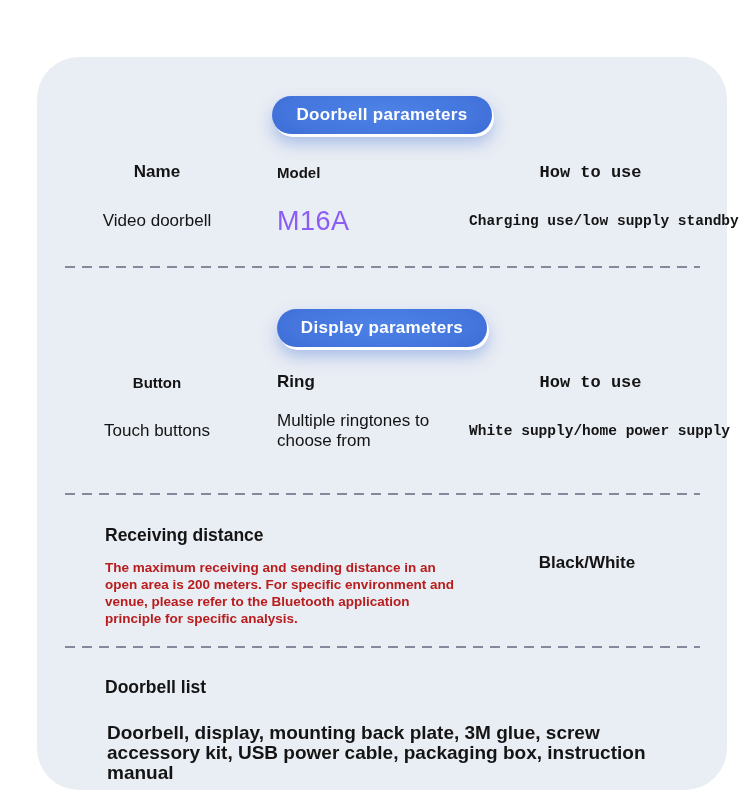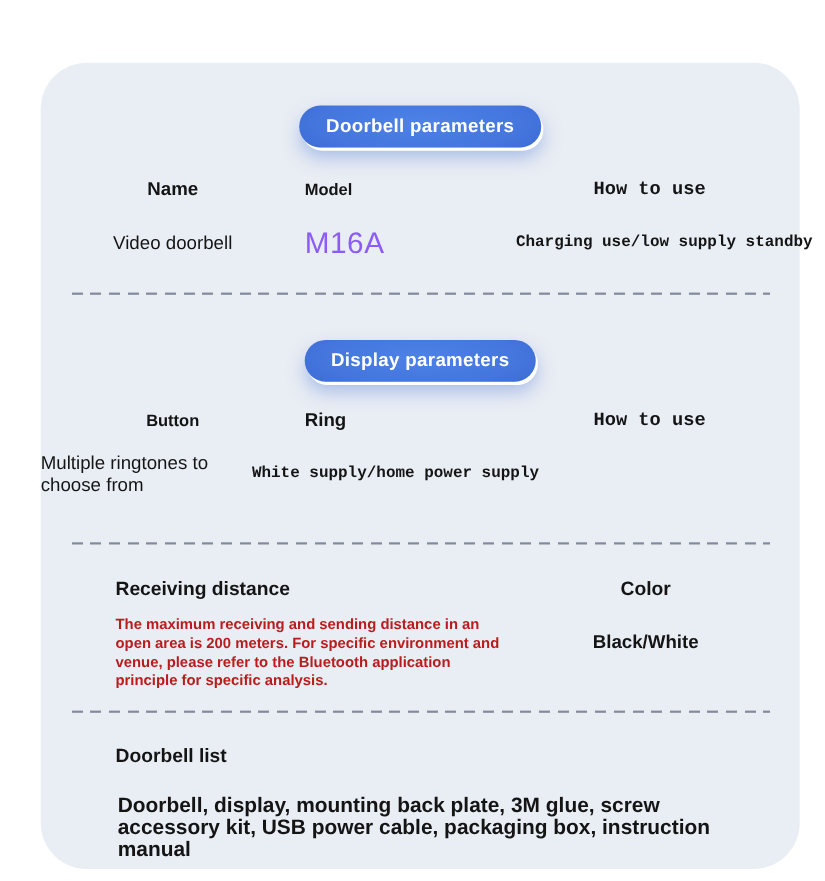--- a/index.html
+++ b/index.html
@@ -105,35 +105,35 @@
     <span class="badge">Display parameters</span>
   </div>
 
   <div class="abs row" style="top: 315px;">
     <div class="c1 h-sm">Button</div>
     <div class="c2 h">Ring</div>
     <div class="c3 h">How to use</div>
   </div>
 
   <div class="abs row" style="top: 352px; height: 44px;">
+    <div class="c1 v">Touch buttons</div>
     <div class="c2 v">
       <span class="ring-value">Multiple ringtones to choose from</span>
     </div>
     <div class="c3 v-sm">White supply/home power supply</div>
   </div>
 
   <div class="divider" style="top: 436px;"></div>
 
   <div class="abs" style="top: 468px; left: 68px; right: auto; width: 380px;">
     <div class="section-header">Receiving distance</div>
     <div class="body-text" style="margin-top: 13px; width: 362px;">The maximum receiving and sending distance in an open area is 200 meters. For specific environment and venue, please refer to the Bluetooth application principle for specific analysis.</div>
   </div>
 
   <div class="abs color-block" style="top: 468px; left: 445px; right: auto; width: 210px;">
-    <div class="section-header">Color</div>
     <div class="color-value">Black/White</div>
   </div>
 
   <div class="divider" style="top: 589px;"></div>
 
   <div class="abs section-header" style="top: 620px; left: 68px; right: auto;">Doorbell list</div>
 
   <div class="abs packing-body" style="top: 666px; left: 70px; right: auto; width: 540px;">Doorbell, display, mounting back plate, 3M glue, screw accessory kit, USB power cable, packaging box, instruction manual</div>
 
 </div>

